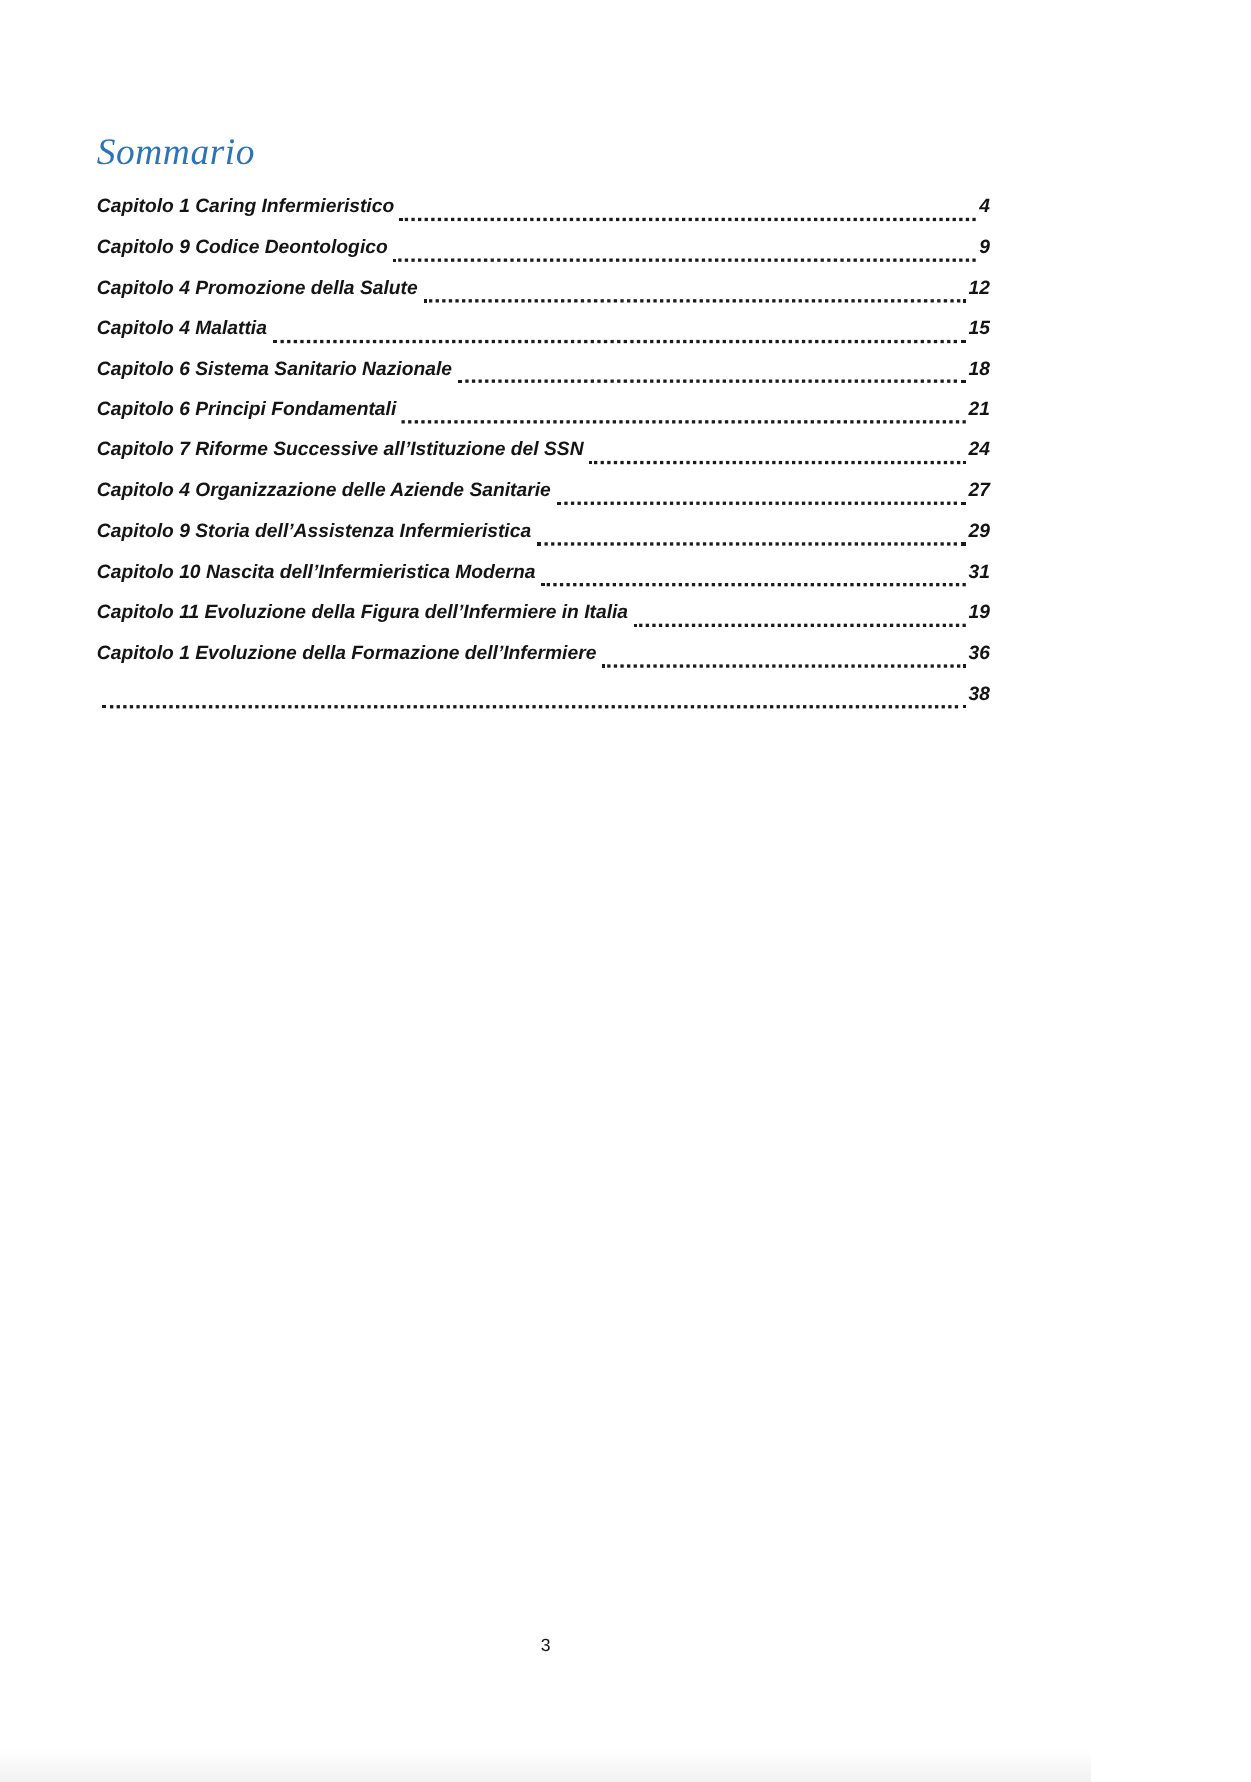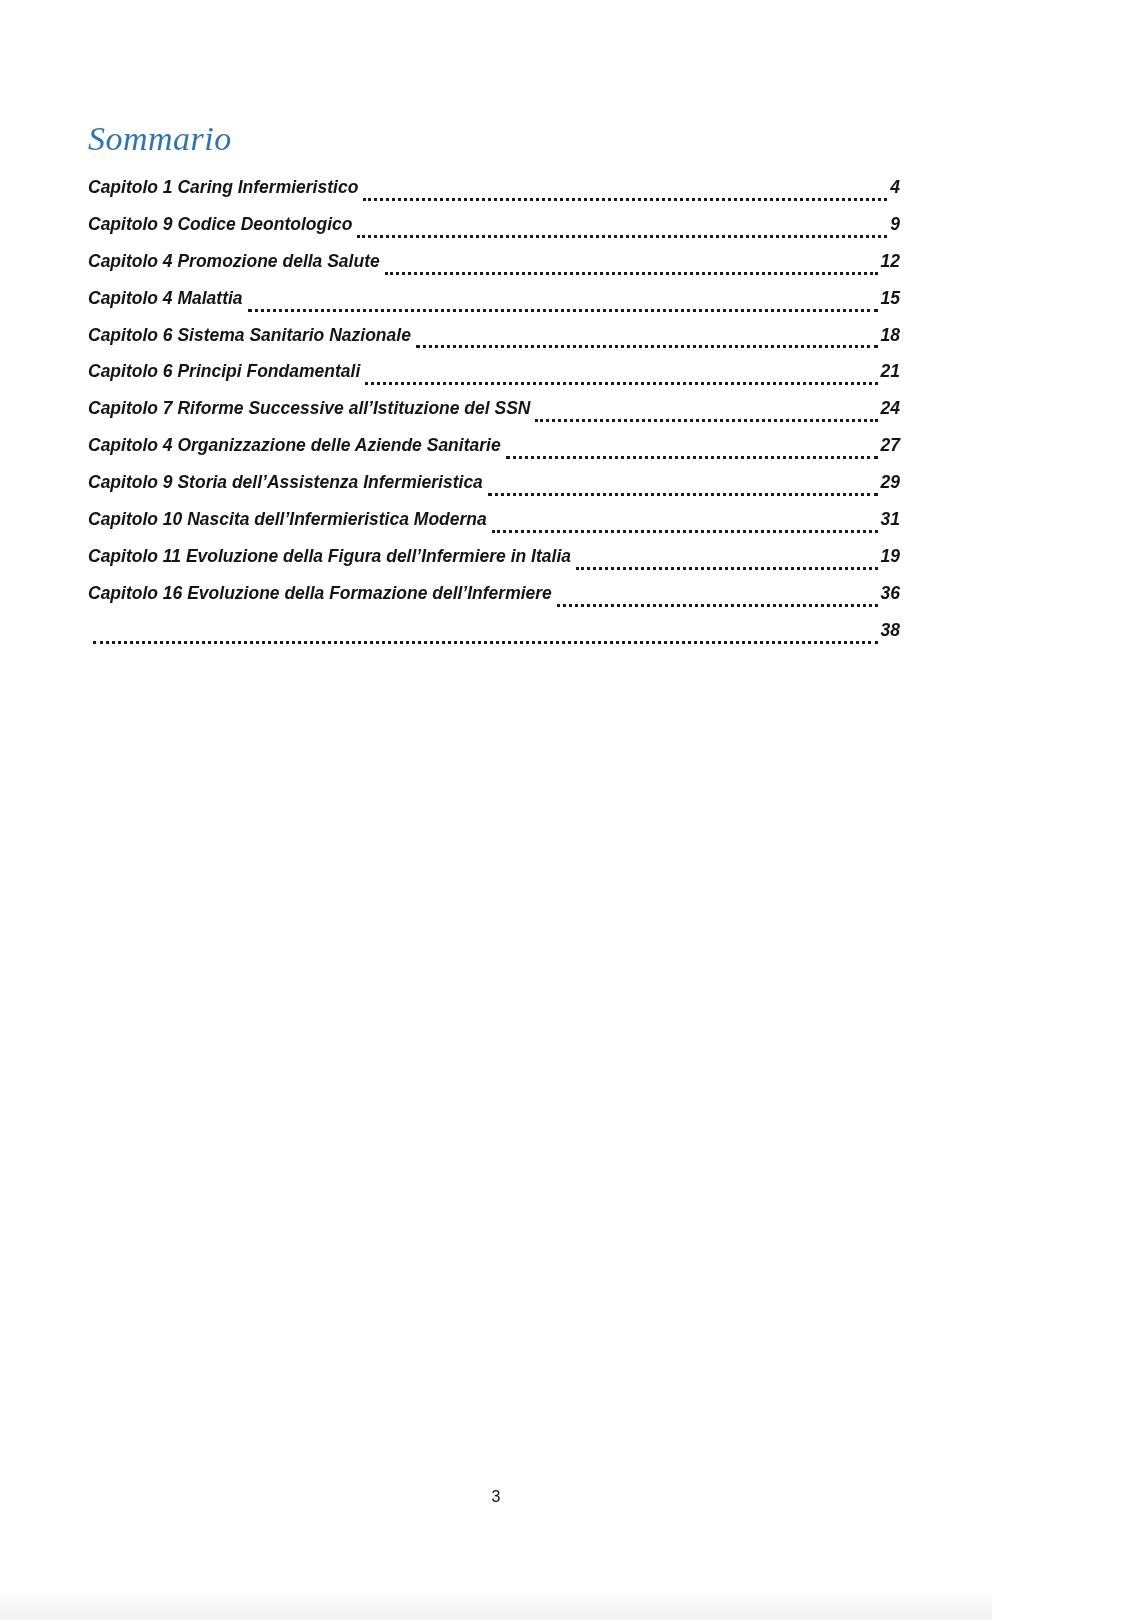--- a/index.html
+++ b/index.html
@@ -146,21 +146,21 @@
     <span class="toc-page">31</span>
   </div>
 
   <div class="toc-row">
     <span class="toc-title">Capitolo 11 Evoluzione della Figura dell’Infermiere in Italia</span>
     <span class="toc-leader"></span>
     <span class="toc-page">19</span>
   </div>
 
   <div class="toc-row">
-    <span class="toc-title">Capitolo 16 Evoluzione della Formazione dell’Infermiere</span>
+    <span class="toc-title">Capitolo 1 Evoluzione della Formazione dell’Infermiere</span>
     <span class="toc-leader"></span>
     <span class="toc-page">36</span>
   </div>
 
   <div class="toc-row">
     <span class="toc-leader"></span>
     <span class="toc-page">38</span>
   </div>
 </div>
 

